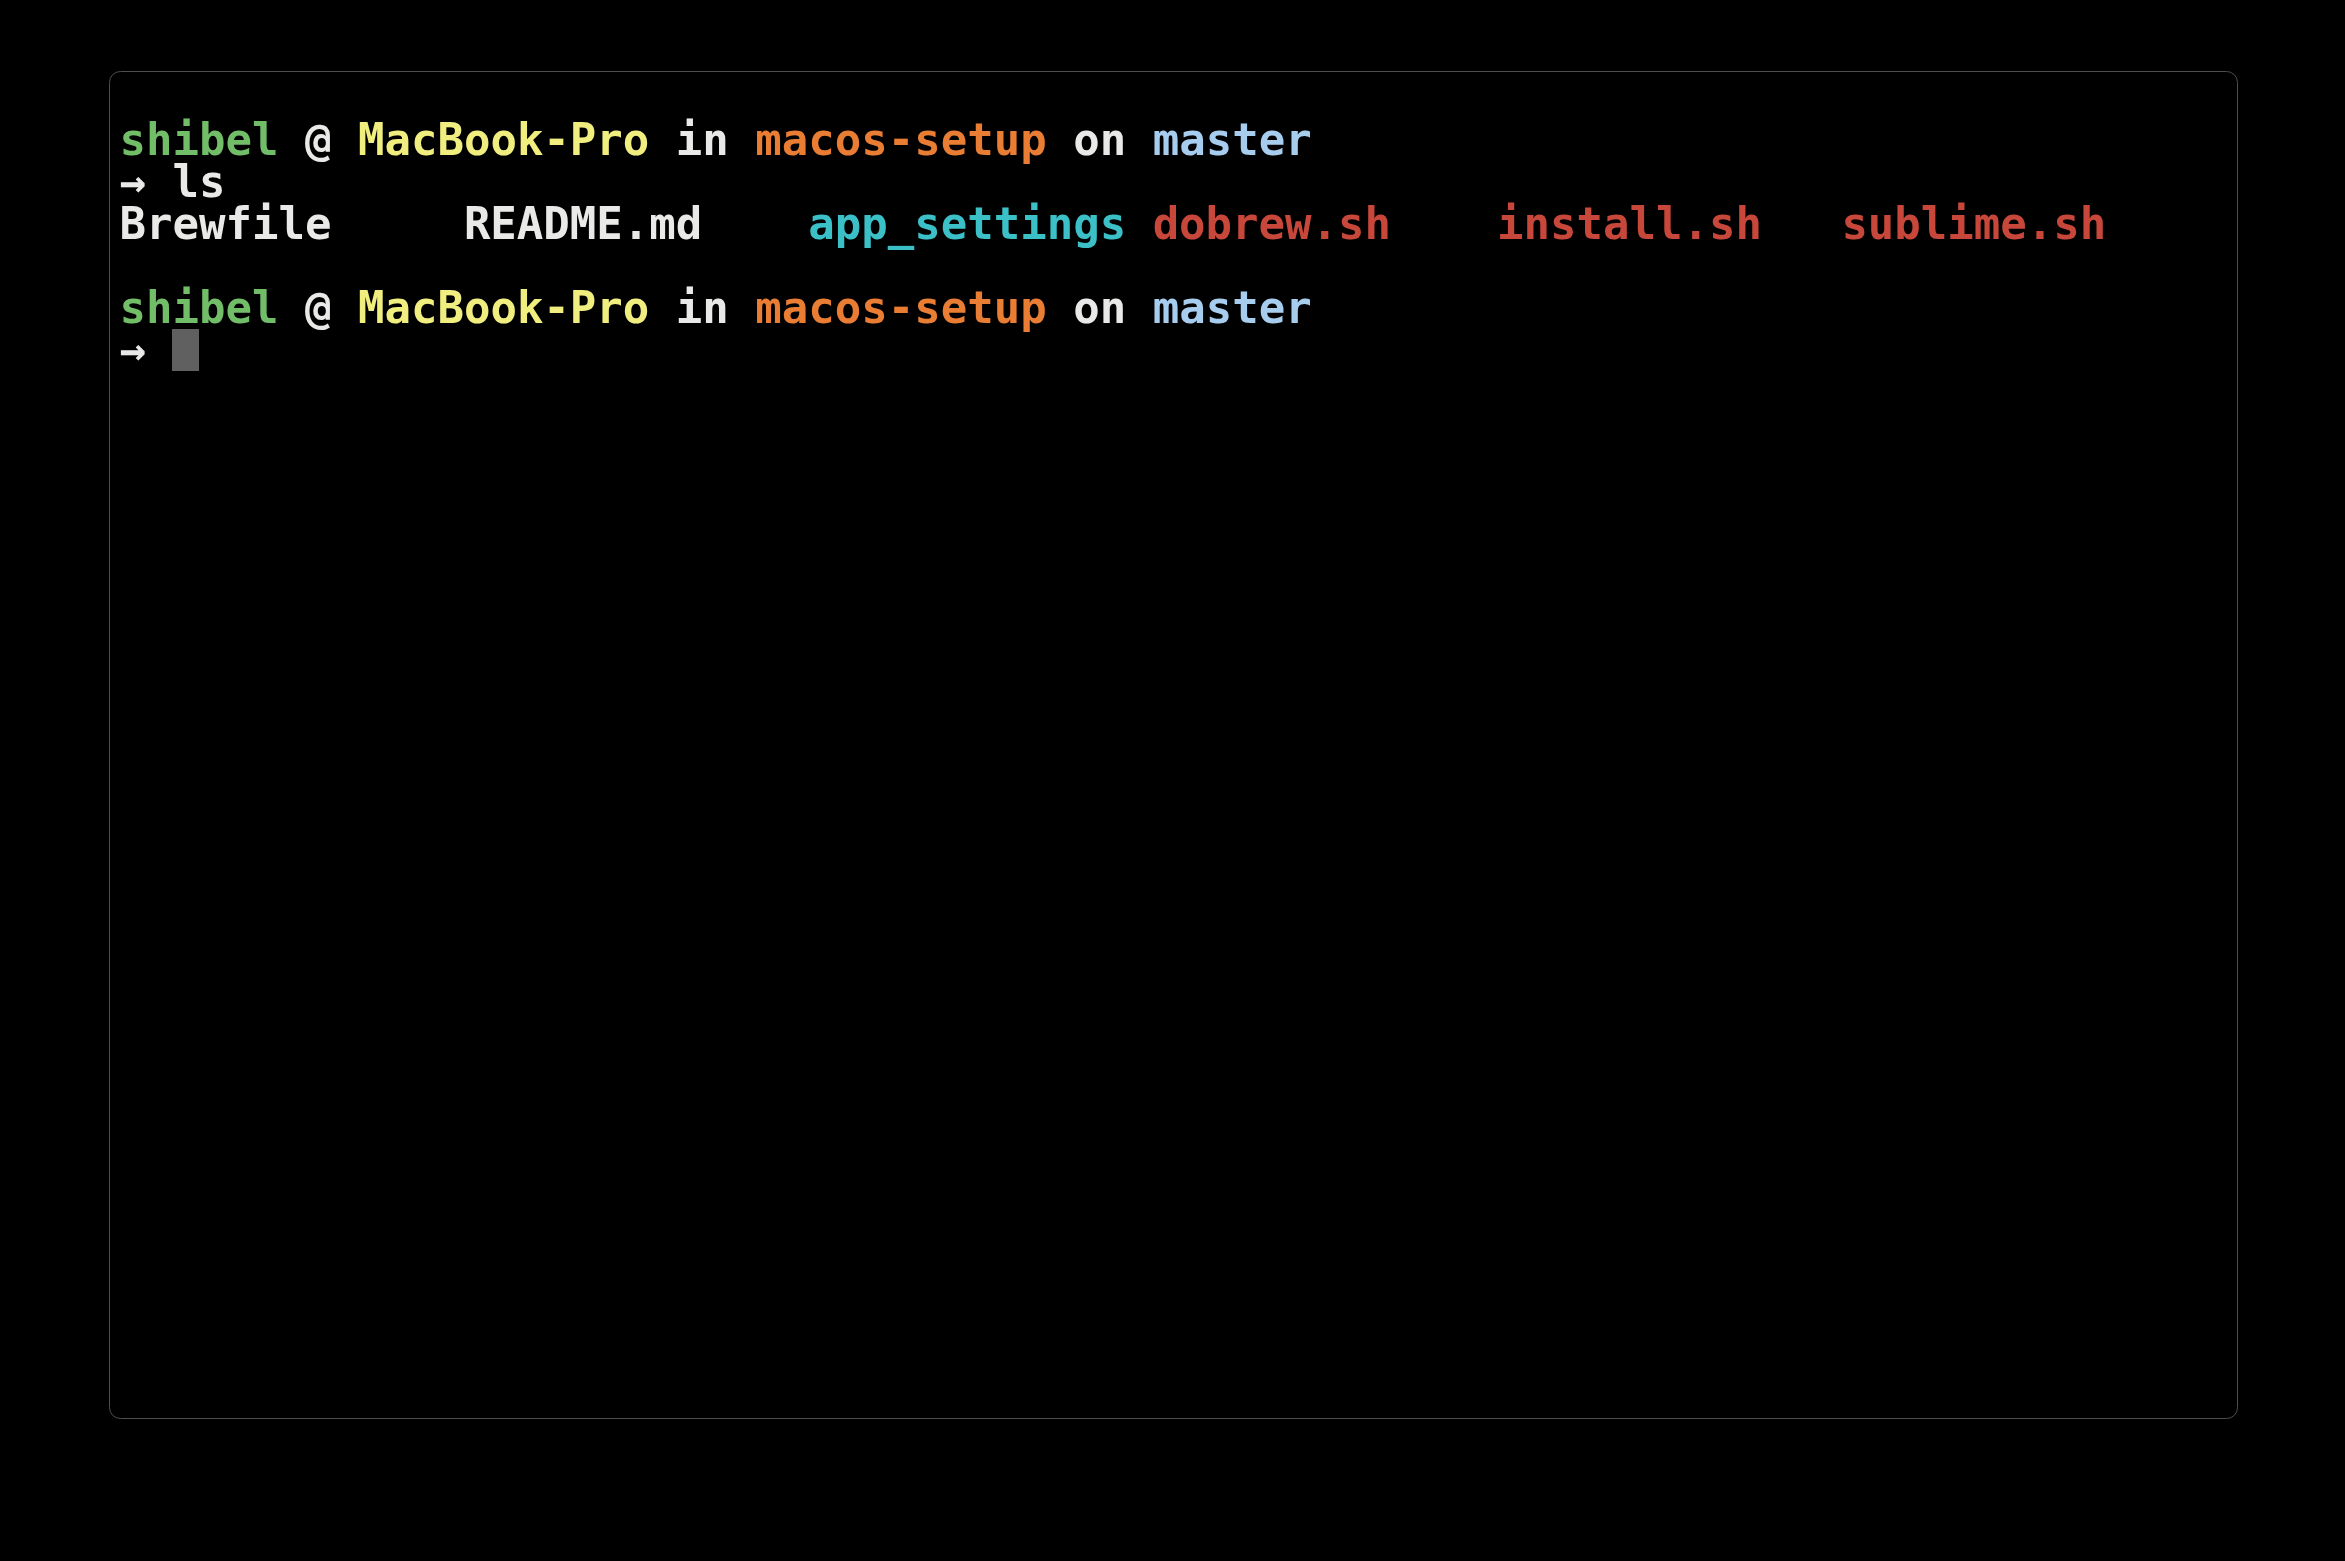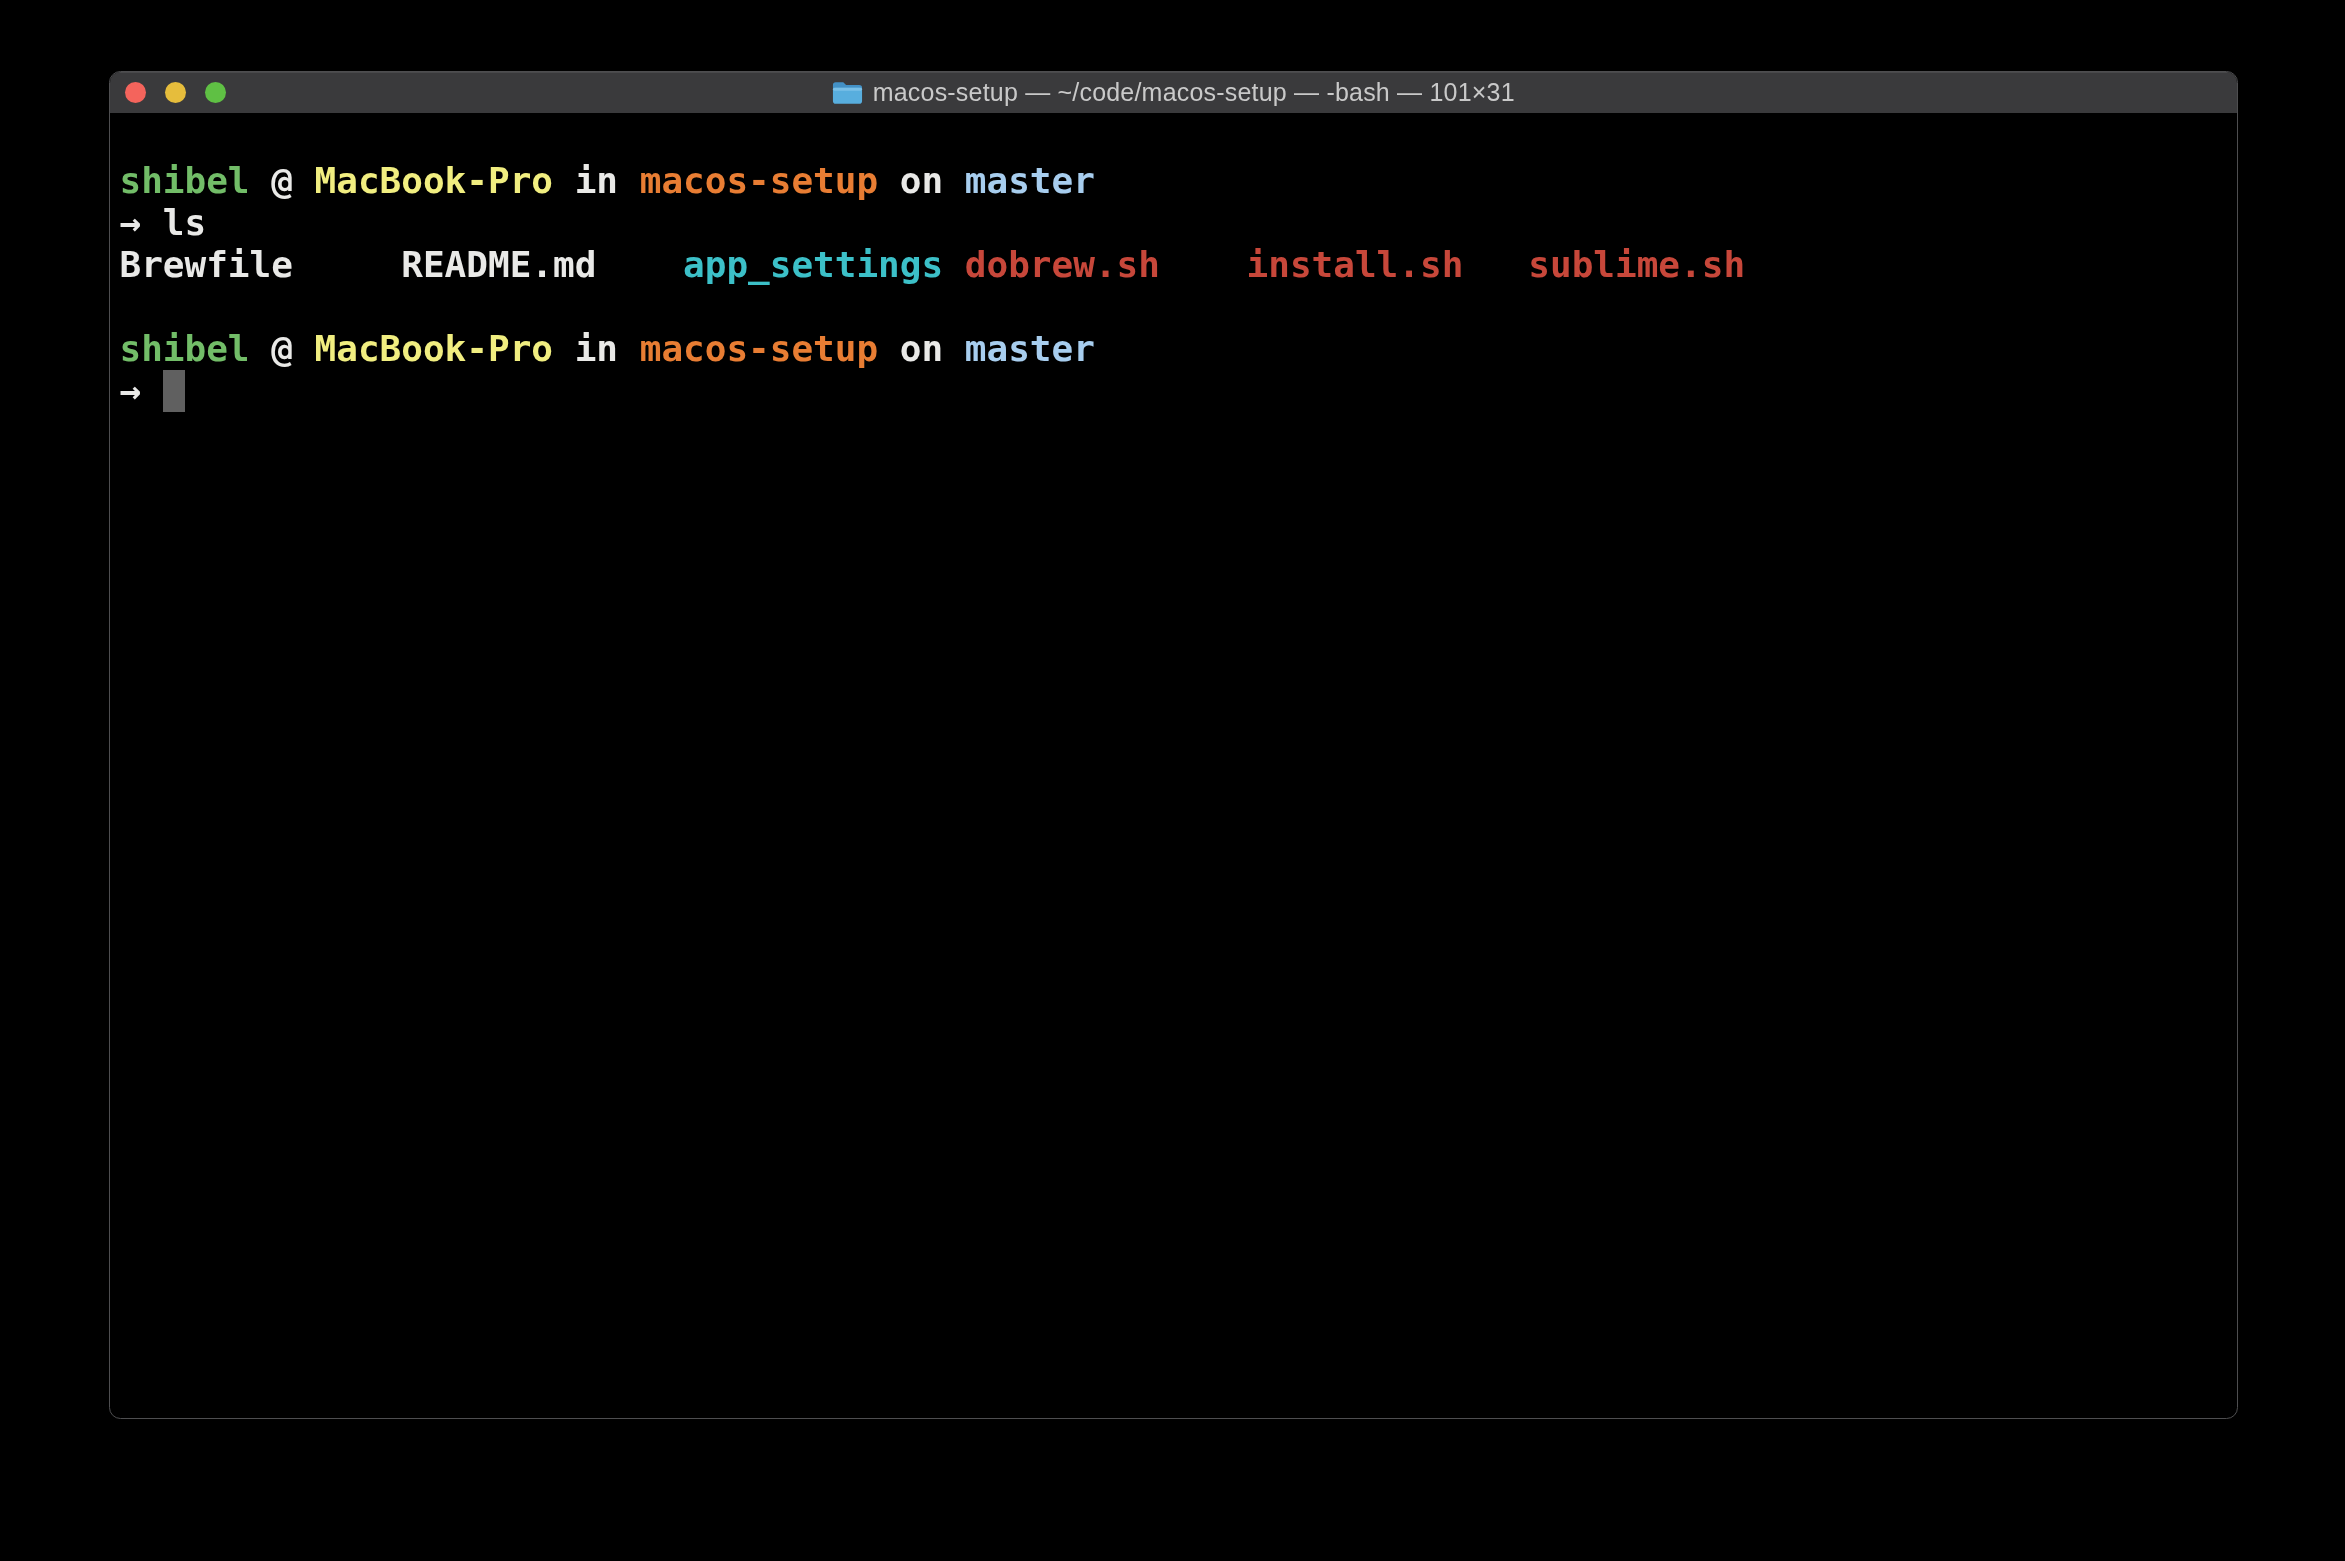--- a/index.html
+++ b/index.html
@@ -34,49 +34,34 @@
   .tl-btn{width:21px;height:21px;border-radius:50%;border:none;padding:0;cursor:default;}
   .title-wrap{
     display:flex;align-items:center;gap:9.5px;
     color:#c9c9c9;font-size:25px;font-weight:500;
     letter-spacing:0.2px;
   }
   .folder-icon{width:31px;height:26px;display:inline-block;}
   .content{
     padding:4.8px 9.5px 0 9.5px;
     font-family:"DejaVu Sans Mono","Liberation Mono",monospace;
-    font-size:36px;
+    font-size:44px;
     font-weight:bold;
     line-height:42px;
     white-space:pre;
     color:#e9e9e7;
     cursor:text;
   }
   .line{height:42px;}
   .cursor{
     display:inline-block;
     width:1ch;height:42px;
     vertical-align:top;
     background:#606060;
   }
 </style>
 </head>
 <body>
 
 <div class="window">
-  <div class="titlebar">
-    <div class="traffic">
-      <button class="tl-btn" style="background: rgb(244, 100, 92);"></button>
-      <button class="tl-btn" style="background: rgb(230, 189, 60);"></button>
-      <button class="tl-btn" style="background: rgb(95, 192, 68);"></button>
-    </div>
-    <div class="title-wrap">
-      <svg class="folder-icon" viewBox="0 0 33 27">
-        <path d="M1 5 a3 3 0 0 1 3-3 h8 l3 3 h14 a3 3 0 0 1 3 3 v1 H1 Z" fill="#4391c6"></path>
-        <rect x="1" y="8" width="31" height="17" rx="3" fill="#58aede"></rect>
-        <rect x="1" y="8" width="31" height="3" rx="1.5" fill="#79c0e8"></rect>
-      </svg>
-      <span>macos-setup — ~/code/macos-setup — -bash — 101×31</span>
-    </div>
-  </div>
   <div class="content"><div class="line"></div><div class="line"><span style="color: rgb(114, 189, 104);">shibel</span><span style="color: rgb(233, 233, 231);"> @ </span><span style="color: rgb(241, 238, 128);">MacBook-Pro</span><span style="color: rgb(233, 233, 231);"> in </span><span style="color: rgb(232, 125, 51);">macos-setup</span><span style="color: rgb(233, 233, 231);"> on </span><span style="color: rgb(167, 205, 238);">master</span></div><div class="line"><span style="color: rgb(233, 233, 231);">→ ls</span></div><div class="line"><span style="color: rgb(233, 233, 231);">Brewfile     </span><span style="color: rgb(233, 233, 231);">README.md    </span><span style="color: rgb(60, 192, 200);">app_settings </span><span style="color: rgb(199, 71, 58);">dobrew.sh    </span><span style="color: rgb(199, 71, 58);">install.sh   </span><span style="color: rgb(199, 71, 58);">sublime.sh</span></div><div class="line"></div><div class="line"><span style="color: rgb(114, 189, 104);">shibel</span><span style="color: rgb(233, 233, 231);"> @ </span><span style="color: rgb(241, 238, 128);">MacBook-Pro</span><span style="color: rgb(233, 233, 231);"> in </span><span style="color: rgb(232, 125, 51);">macos-setup</span><span style="color: rgb(233, 233, 231);"> on </span><span style="color: rgb(167, 205, 238);">master</span></div><div class="line"><span style="color: rgb(233, 233, 231);">→ </span><span class="cursor" style="background: rgb(96, 96, 96);"> </span></div></div>
 </div>
 
 
 </body></html>

